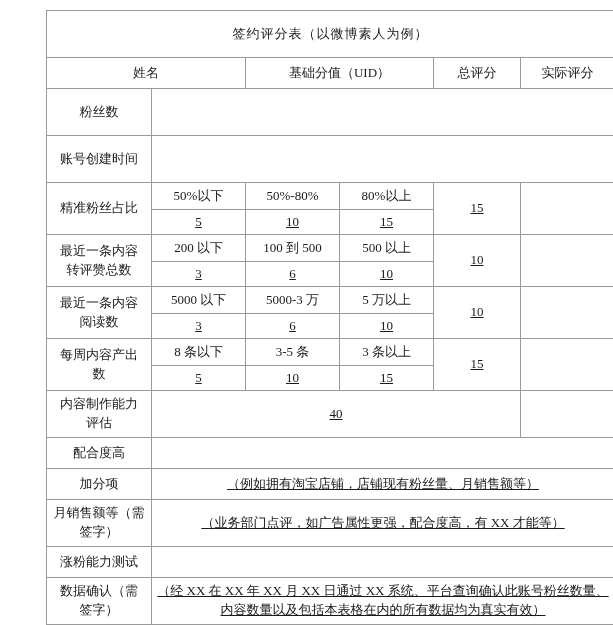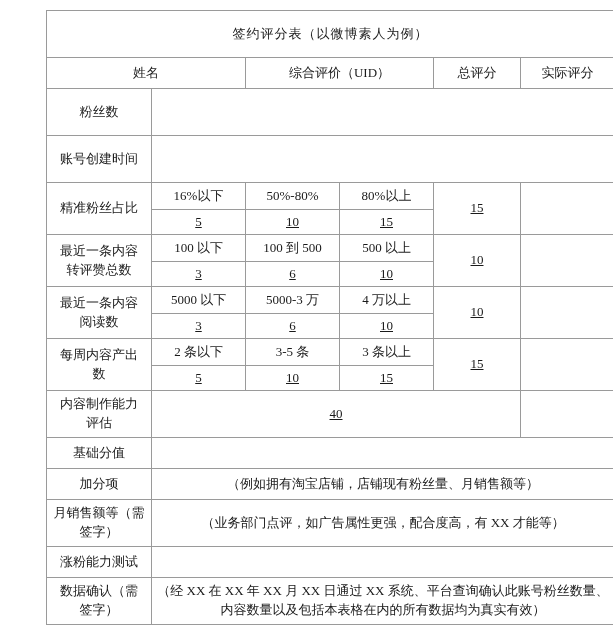--- a/index.html
+++ b/index.html
@@ -58,20 +58,21 @@
     font-size: 12.5px;
   }
   .tierscore {
     height: 20px;
     font-size: 12.5px;
   }
   .noteline {
     font-size: 13px;
     line-height: 1.55;
     padding: 4px 8px;
+    text-decoration: underline;
   }
   .rowsm {
     height: 26px;
   }
   .rowmd {
     height: 42px;
   }
   .num {
     font-family: "Liberation Sans", sans-serif;
     font-size: 12.5px;
@@ -95,89 +96,89 @@
       <col style="width:94px">
     </colgroup>
     <tbody>
 
       <tr>
         <td class="title-cell" colspan="6">签约评分表（以微博素人为例）</td>
       </tr>
 
       <tr>
         <td class="hdr" colspan="2">姓名</td>
-        <td class="hdr" colspan="2">综合评价（UID）</td>
+        <td class="hdr" colspan="2">基础分值（UID）</td>
         <td class="hdr">总评分</td>
         <td class="hdr">实际评分</td>
       </tr>
 
       <tr>
         <td class="lbl blankrow">粉丝数</td>
         <td class="blankrow" colspan="5"></td>
       </tr>
 
       <tr>
         <td class="lbl blankrow">账号创建时间</td>
         <td class="blankrow" colspan="5"></td>
       </tr>
 
       <tr>
         <td class="lbl" rowspan="2">精准粉丝占比</td>
-        <td class="tier mixed">16%以下</td>
+        <td class="tier mixed">50%以下</td>
         <td class="tier mixed">50%-80%</td>
         <td class="tier mixed">80%以上</td>
         <td class="num" rowspan="2">15</td>
         <td rowspan="2"></td>
       </tr>
       <tr>
         <td class="tierscore num">5</td>
         <td class="tierscore num">10</td>
         <td class="tierscore num">15</td>
       </tr>
 
       <tr>
         <td class="lbl" rowspan="2">
           <div>最近一条内容</div>
           <div>转评赞总数</div>
         </td>
-        <td class="tier mixed">100 以下</td>
+        <td class="tier mixed">200 以下</td>
         <td class="tier mixed">100 到 500</td>
         <td class="tier mixed">500 以上</td>
         <td class="num" rowspan="2">10</td>
         <td rowspan="2"></td>
       </tr>
       <tr>
         <td class="tierscore num">3</td>
         <td class="tierscore num">6</td>
         <td class="tierscore num">10</td>
       </tr>
 
       <tr>
         <td class="lbl" rowspan="2">
           <div>最近一条内容</div>
           <div>阅读数</div>
         </td>
         <td class="tier mixed">5000 以下</td>
         <td class="tier mixed">5000-3 万</td>
-        <td class="tier mixed">4 万以上</td>
+        <td class="tier mixed">5 万以上</td>
         <td class="num" rowspan="2">10</td>
         <td rowspan="2"></td>
       </tr>
       <tr>
         <td class="tierscore num">3</td>
         <td class="tierscore num">6</td>
         <td class="tierscore num">10</td>
       </tr>
 
       <tr>
         <td class="lbl" rowspan="2">
           <div>每周内容产出</div>
           <div>数</div>
         </td>
-        <td class="tier mixed">2 条以下</td>
+        <td class="tier mixed">8 条以下</td>
         <td class="tier mixed">3-5 条</td>
         <td class="tier mixed">3 条以上</td>
         <td class="num" rowspan="2">15</td>
         <td rowspan="2"></td>
       </tr>
       <tr>
         <td class="tierscore num">5</td>
         <td class="tierscore num">10</td>
         <td class="tierscore num">15</td>
       </tr>
@@ -185,21 +186,21 @@
       <tr>
         <td class="lbl rowmd">
           <div>内容制作能力</div>
           <div>评估</div>
         </td>
         <td class="num rowmd" colspan="4">40</td>
         <td class="rowmd"></td>
       </tr>
 
       <tr>
-        <td class="lbl rowsm">基础分值</td>
+        <td class="lbl rowsm">配合度高</td>
         <td class="rowsm" colspan="5"></td>
       </tr>
 
       <tr>
         <td class="lbl rowsm">加分项</td>
         <td class="rowsm noteline" colspan="5">（例如拥有淘宝店铺，店铺现有粉丝量、月销售额等）</td>
       </tr>
 
       <tr>
         <td class="lbl rowmd">

